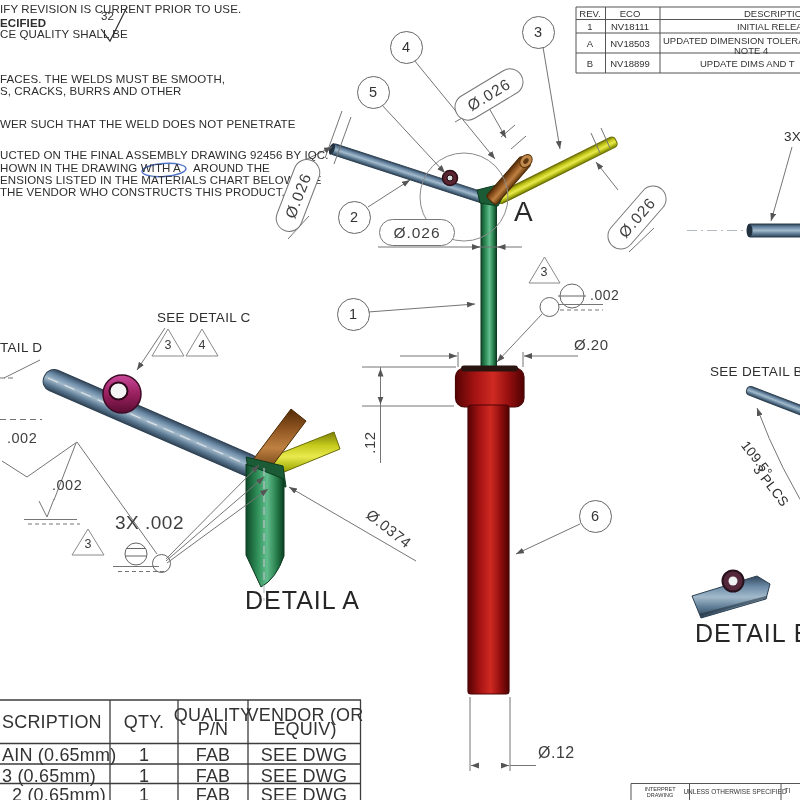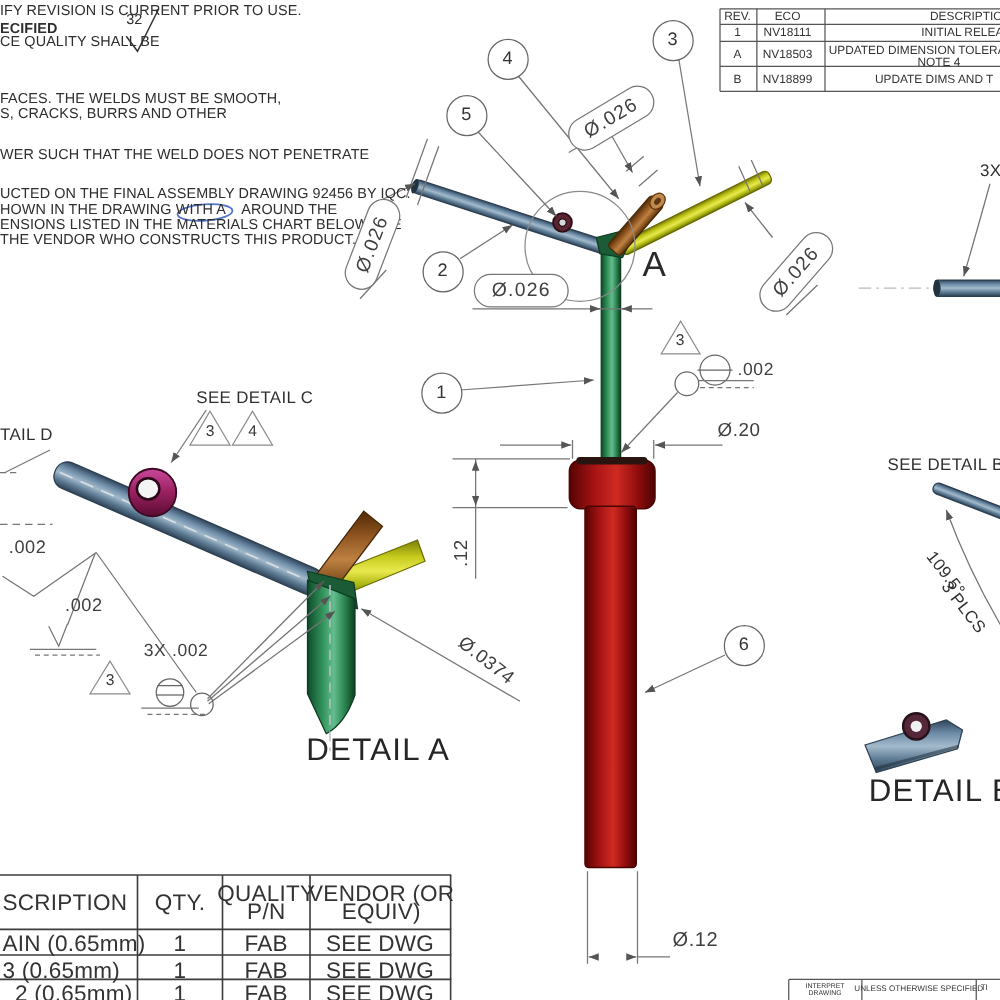--- a/index.html
+++ b/index.html
@@ -286,21 +286,21 @@
 <div class="stadium" style="left:379px;top:218.5px">Ø.026</div>
 <div class="stadium" style="left:599px;top:203.5px;transform:rotate(-49deg)">Ø.026</div>
 
 <span class="t dim" style="left:590px;top:287px;font-size:14px">.002</span>
 <span class="t dim" style="left:574px;top:336px">Ø.20</span>
 <span class="t dim" style="left:352px;top:434px;width:34px;text-align:center;transform:rotate(-90deg)">.12</span>
 <span class="t dim" style="left:353px;top:520px;width:72px;text-align:center;transform:rotate(38deg)">Ø.0374</span>
 <span class="t dim" style="left:538px;top:744px;font-size:16px">Ø.12</span>
 <span class="t dim" style="left:7px;top:430px;font-size:14.5px">.002</span>
 <span class="t dim" style="left:52px;top:477px;font-size:14.5px">.002</span>
-<span class="t dim" style="left:115px;top:512px;font-size:14px">3X .002</span>
+<span class="t dim" style="left:115px;top:512px;font-size:19px">3X .002</span>
 <span class="t mid" style="left:784px;top:129px">3X</span>
 <span class="t mid" style="left:750px;top:438px;transform-origin:left top;transform:rotate(52deg)">109.5°</span>
 <span class="t mid" style="left:762px;top:462px;transform-origin:left top;transform:rotate(52deg)">3 PLCS</span>
 
 <span class="t trinum ctr" style="left:544px;top:265px">3</span>
 <span class="t trinum ctr" style="left:168px;top:338px">3</span>
 <span class="t trinum ctr" style="left:202px;top:338px">4</span>
 <span class="t trinum ctr" style="left:88px;top:537px">3</span>
 
 <span class="t" style="left:514px;top:196px;font-size:28px;color:#2a2a2a">A</span>

